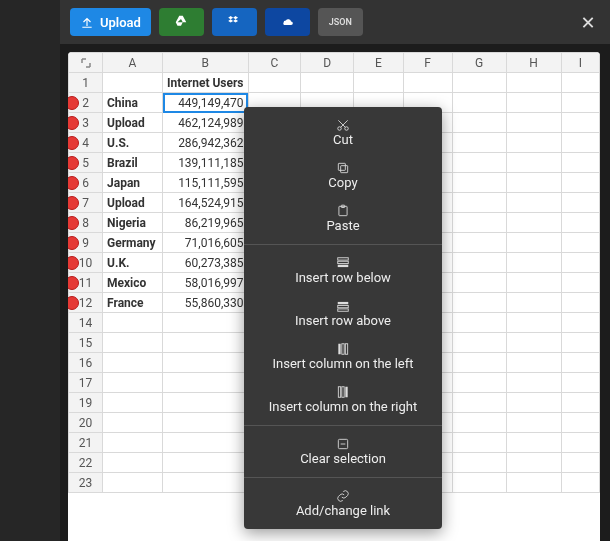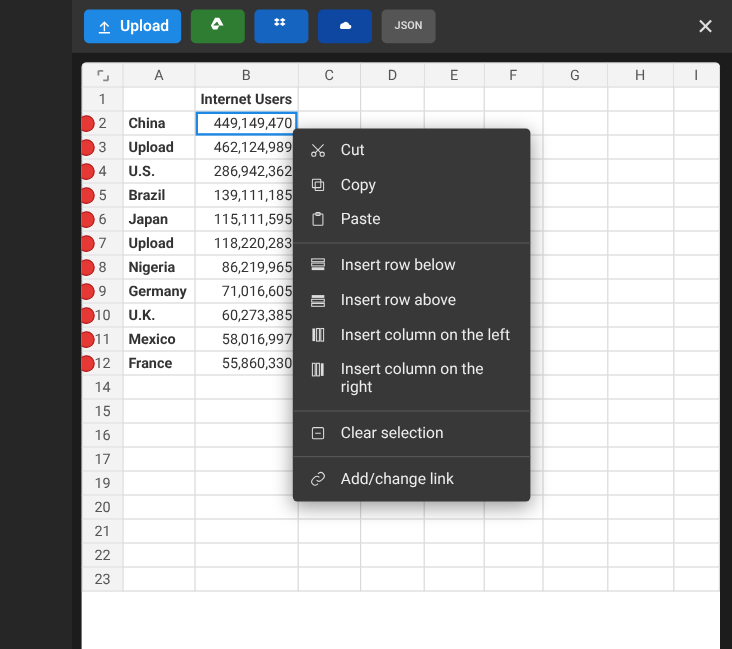--- a/index.html
+++ b/index.html
@@ -125,24 +125,24 @@
     width: 198px;
     background: #383838;
     border-radius: 4px;
     padding: 4px 0;
     box-shadow: 0 4px 16px rgba(0,0,0,0.4);
     color: #eee;
     font-size: 13px;
   }
   .menu-item {
     display: flex;
-    align-items: flex-start;
-    gap: 12px;
+    align-items: center;
     padding: 7px 14px;
     cursor: pointer;
+    flex-direction: column;
   }
   .menu-sep { height: 1px; background: #555; margin: 4px 0; }
   .mi-icon { width: 14px; height: 14px; display:inline-flex; align-items:center; justify-content:center; }
   .mi-icon svg { stroke: #ddd; fill: none; stroke-width: 1.5; }
 </style>
 </head>
 <body>
 
 <div class="left-rail"></div>
 
@@ -273,21 +273,21 @@
           <td></td>
           <td></td>
           <td></td>
           <td></td>
           <td></td>
           <td></td>
         </tr>
         <tr>
           <td class="rowhead">7<span class="red-dot"></span></td>
           <td class="a">Upload</td>
-          <td class="b">118,220,283</td>
+          <td class="b">164,524,915</td>
           <td></td>
           <td></td>
           <td></td>
           <td></td>
           <td></td>
           <td></td>
           <td></td>
         </tr>
         <tr>
           <td class="rowhead">8<span class="red-dot"></span></td>

